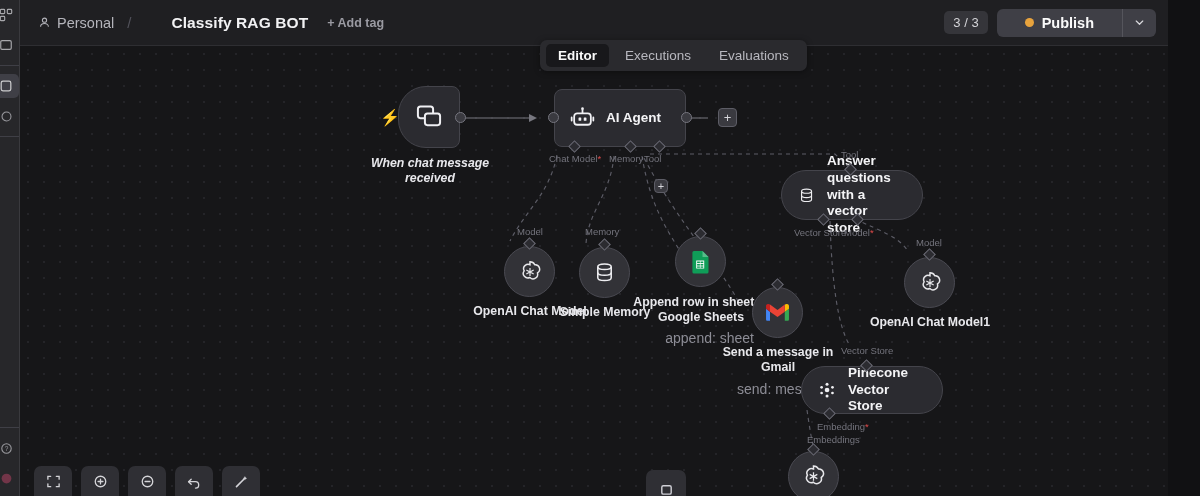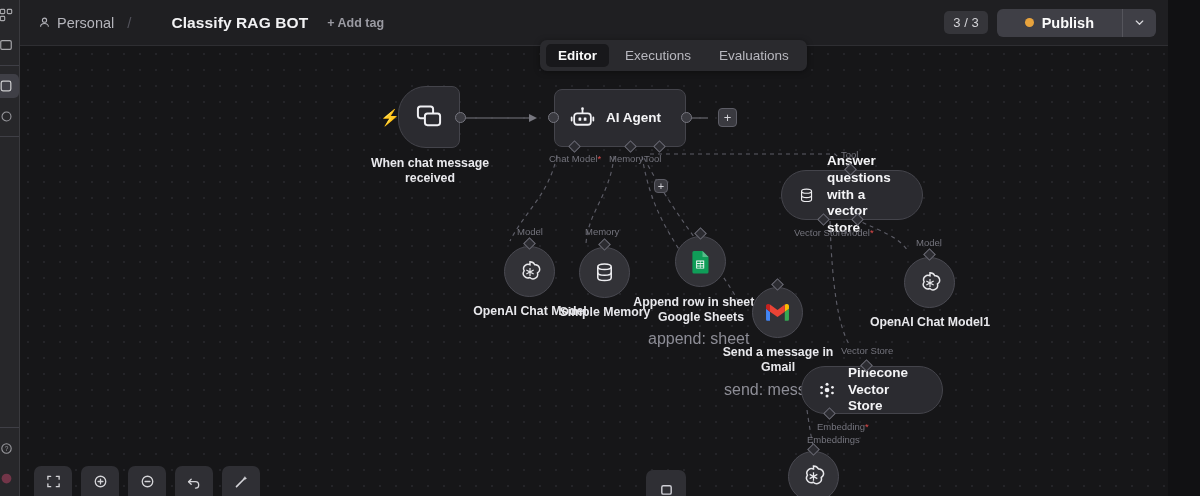--- a/index.html
+++ b/index.html
@@ -108,22 +108,22 @@
     border-radius: 50%; background: #323237; border: 1px solid #4a4a52;
     display: flex; align-items: center; justify-content: center;
   }
 
   .node-label {
     position: absolute; text-align: center;
     color: #e8e8ec; font-size: 12.3px; font-weight: 700; line-height: 1.22;
     white-space: nowrap;
   }
   .node-sub {
-    position: absolute; text-align: left;
-    color: #8d8d96; font-size: 16px; font-weight: 400; white-space: nowrap;
+    position: absolute; text-align: right;
+    color: #8d8d96; font-size: 14px; font-weight: 400; white-space: nowrap;
   }
   .port-label {
     position: absolute; color: #74747d; font-size: 9.5px; white-space: nowrap;
   }
   .req { color: #e04a4a; }
 
   .diamond {
     position: absolute; width: 9px; height: 9px; background: #2b2b30;
     border: 1px solid #6a6a74; transform: rotate(45deg);
   }
@@ -268,21 +268,21 @@
 
     <div class="node" style="left:378px;top:40px;">
       <span class="bolt" style="left:-18px;top:22px;">⚡</span>
       <div class="node-box trigger-box">
         <svg width="28" height="28" viewBox="0 0 24 24">
           <rect x="2.5" y="3" width="13" height="10" rx="2.2" fill="none" stroke="#f0f0f3" stroke-width="1.7"></rect>
           <rect x="8.5" y="9" width="13" height="10" rx="2.2" fill="#2b2b30" stroke="#f0f0f3" stroke-width="1.7"></rect>
         </svg>
       </div>
       <span class="dot-port" style="left:57px;top:26px;"></span>
-      <div class="node-label" style="left:-48px;top:70px;width:160px;white-space:normal;">When chat message received</div>
+      <div class="node-label" style="left:-48px;top:70px;width:160px;white-space:normal;font-style:italic;">When chat message received</div>
     </div>
 
     <div class="node" style="left:534px;top:43px;">
       <div class="node-box agent-box">
         <svg width="25" height="25" viewBox="0 0 24 24">
           <rect x="4" y="7" width="16" height="11" rx="3" fill="none" stroke="#f2f2f5" stroke-width="1.7"></rect>
           <rect x="8.2" y="11" width="2.6" height="3.2" rx="0.6" fill="#f2f2f5"></rect>
           <rect x="13.2" y="11" width="2.6" height="3.2" rx="0.6" fill="#f2f2f5"></rect>
           <path d="M12 3.2 V7" stroke="#f2f2f5" stroke-width="1.7"></path>
           <circle cx="12" cy="2.6" r="1.3" fill="#f2f2f5"></circle>

